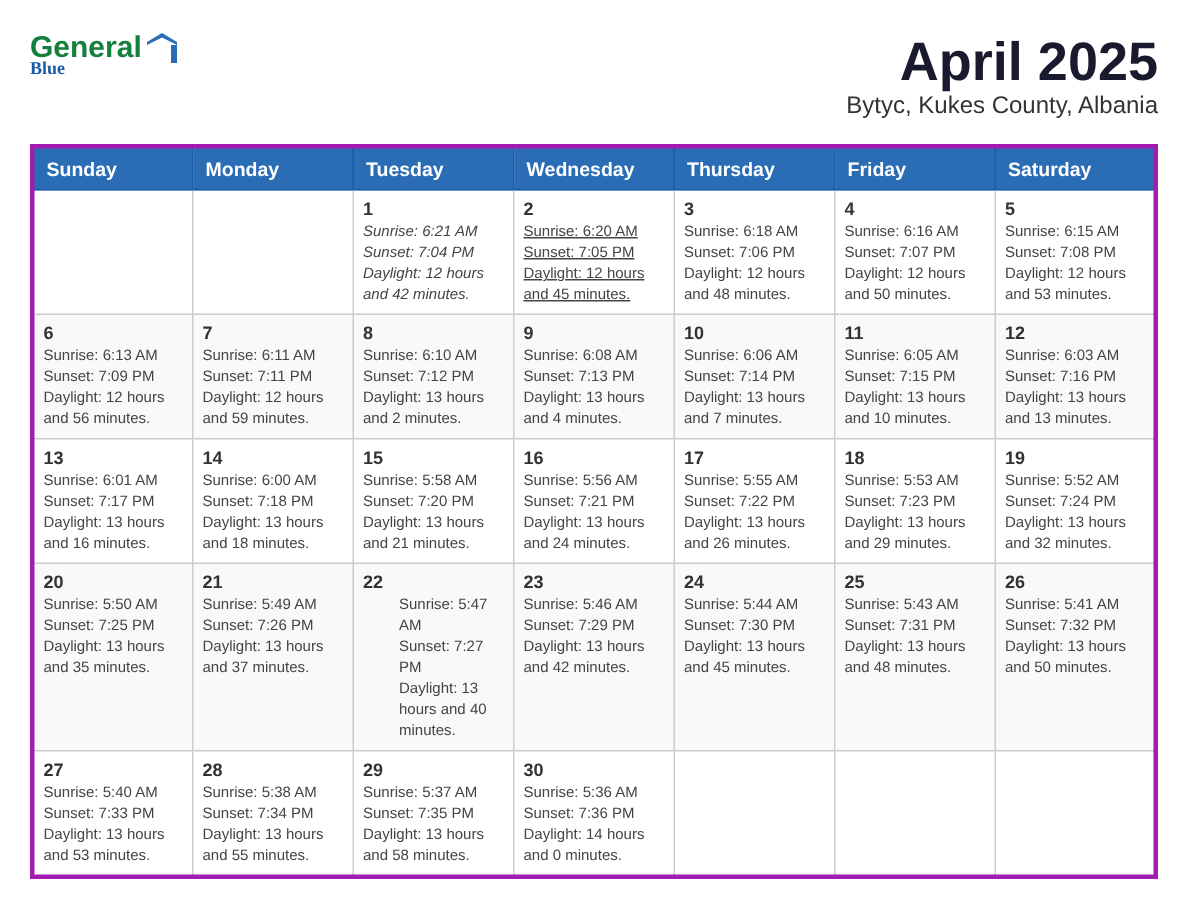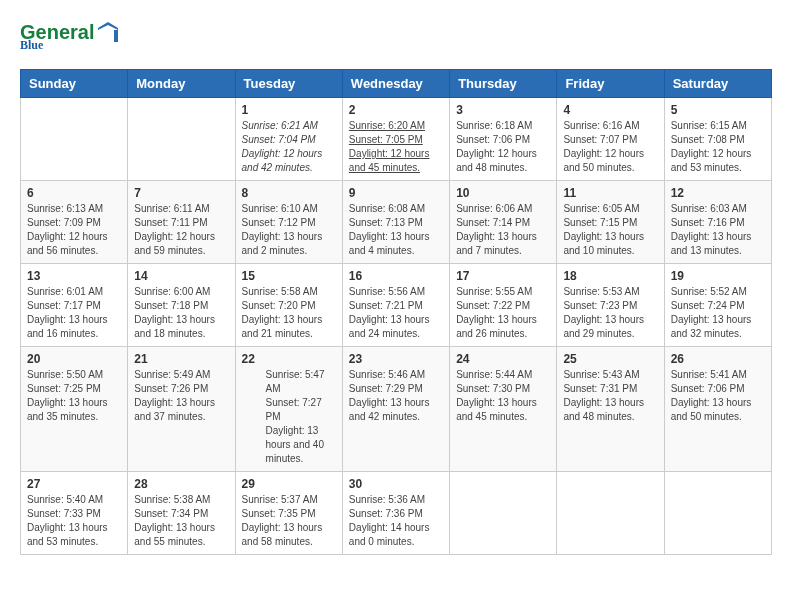--- a/index.html
+++ b/index.html
@@ -49,21 +49,21 @@
       font-weight: bold;
       color: #1a1a2e;
     }
     .location-title {
       font-size: 16px;
       color: #333;
     }
     .calendar {
       width: 100%;
       border-collapse: collapse;
-      border: 1px solid #a21caf;
+      border: 3px solid #a21caf;
       padding-left: 46px;
     }
     .calendar th {
       background: #2a6db5;
       color: white;
       padding: 6px 8px;
       font-size: 13px;
       font-weight: bold;
       text-align: left;
       border: 1px solid #1a5ba8;
@@ -103,20 +103,24 @@
   <div class="logo">
     <div class="logo-text">
       <span class="logo-general">General</span>
       <svg class="logo-icon" viewBox="0 0 24 24">
         <path d="M12 2 L22 8 L22 10 L12 5 L2 10 L2 8 Z" fill="#2a6db5"></path>
         <path d="M18 10 L22 10 L22 22 L18 22 Z" fill="#2a6db5"></path>
       </svg>
     </div>
     <span class="logo-blue" style="margin-top:-6px;">Blue</span>
   </div>
+  <div class="title-section">
+    <div class="month-title">April 2025</div>
+    <div class="location-title">Bytyc, Kukes County, Albania</div>
+  </div>
 </div>
 
 <table class="calendar">
   <thead>
     <tr>
     <th>Sunday</th>
         <th>Monday</th>
         <th>Tuesday</th>
         <th>Wednesday</th>
         <th>Thursday</th>
@@ -280,21 +284,21 @@
         </td>
         <td>
           <span class="day-number">25</span>
           <div class="day-info" style="white-space: pre-line;">Sunrise: 5:43 AM
 Sunset: 7:31 PM
 Daylight: 13 hours and 48 minutes.</div>
         </td>
         <td>
           <span class="day-number">26</span>
           <div class="day-info" style="white-space: pre-line;">Sunrise: 5:41 AM
-Sunset: 7:06 PM
+Sunset: 7:32 PM
 Daylight: 13 hours and 50 minutes.</div>
         </td>
       </tr>
       <tr>
         <td>
           <span class="day-number">27</span>
           <div class="day-info" style="white-space: pre-line;">Sunrise: 5:40 AM
 Sunset: 7:33 PM
 Daylight: 13 hours and 53 minutes.</div>
         </td>

